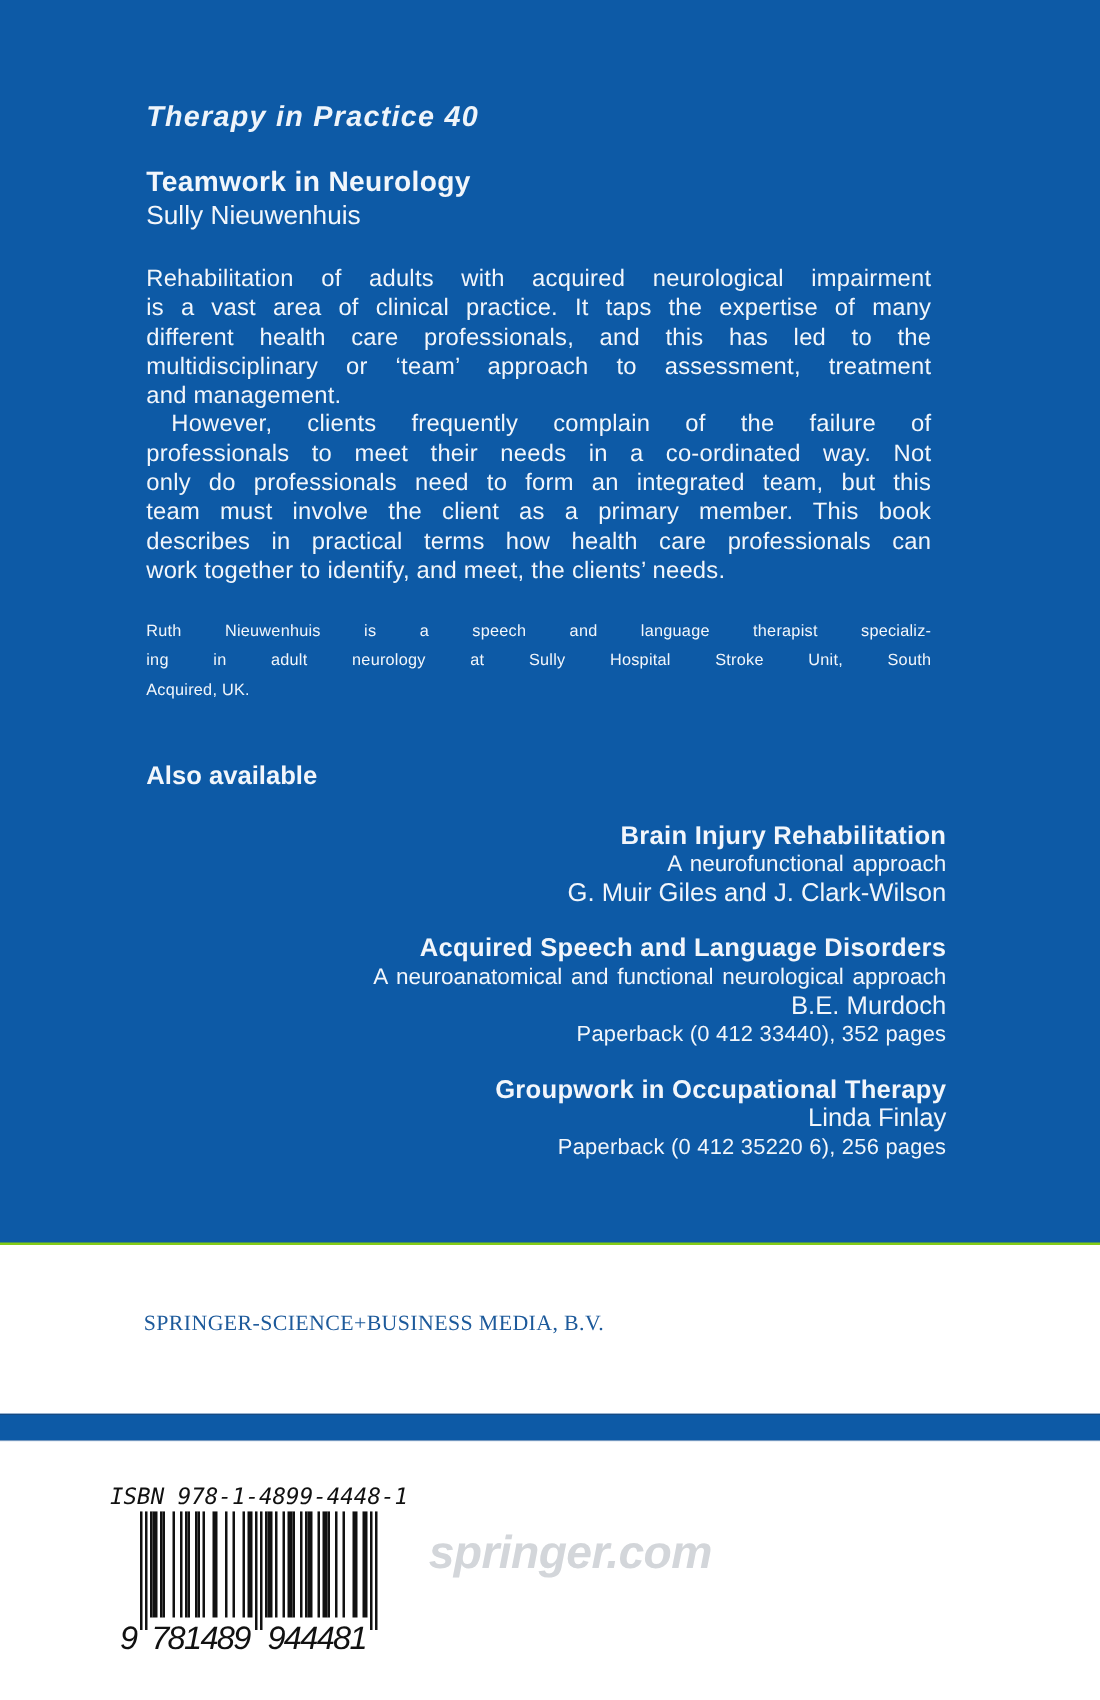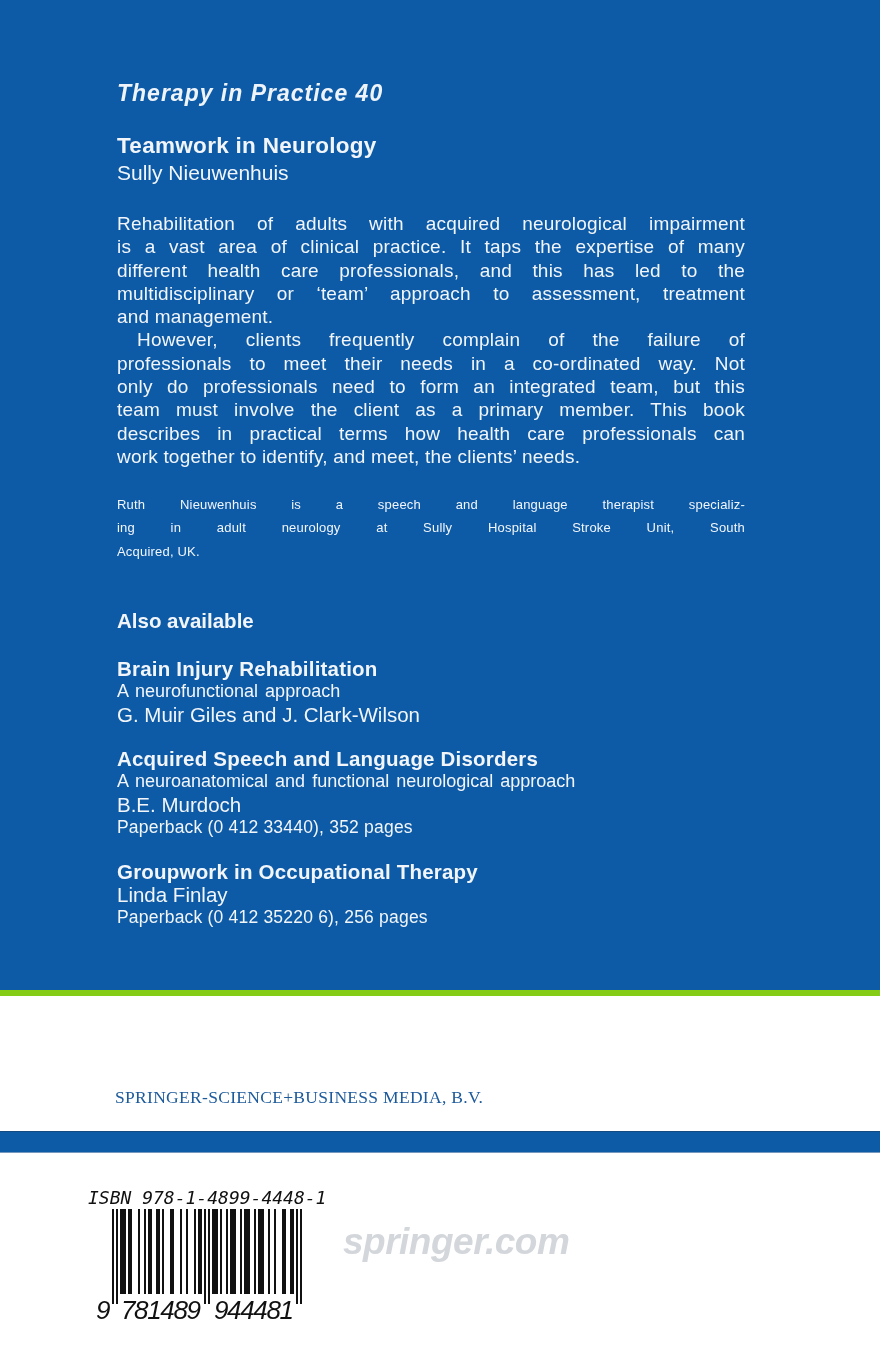--- a/index.html
+++ b/index.html
@@ -1,42 +1,42 @@
 <!DOCTYPE html>
 <html><head>
 <meta charset="utf-8">
 <style>
   html,body{margin:0;padding:0;background:#ffffff;}
   .page{position:relative;width:880px;height:1360px;background:#ffffff;overflow:hidden;
         font-family:"Liberation Sans",sans-serif;}
   
   .cover{position:absolute;left:0;top:0;width:880px;height:996px;background:#0d5aa6;
-         box-sizing:border-box;border-bottom:6px solid #84cc16;color:#f2f6fb;padding-left:41px;}
+         box-sizing:border-box;border-bottom:2px solid #84cc16;color:#f2f6fb;padding-left:41px;}
   .series-title{position:absolute;left:117px;top:80px;font-size:23px;font-style:italic;
                 font-weight:bold;letter-spacing:1px;color:#eef4fa;}
   .book-title{position:absolute;left:117px;top:133px;font-size:22.5px;font-weight:bold;letter-spacing:.3px;}
   .book-author{position:absolute;left:117px;top:161px;font-size:21px;}
   .blurb{position:absolute;left:117px;top:212px;width:628px;font-size:19px;line-height:23.3px;
          letter-spacing:.2px;}
   .jall{white-space:pre-line;text-align:justify;text-align-last:justify;}
   .lastline{text-align:left;}
   .indent-first{text-indent:20px;}
   .bio{position:absolute;left:117px;top:493px;width:628px;font-size:13px;line-height:23.3px;
        letter-spacing:.2px;}
   .also-heading{position:absolute;left:117px;top:609px;font-size:20.5px;font-weight:bold;}
   .books{position:absolute;left:117px;top:657px;width:640px;}
-  .book{margin:0 0 21px 0;line-height:23px;}
+  .book{margin:0 0 21px 0;line-height:23px;text-align:right;}
   .bk-title{font-size:20.5px;font-weight:bold;letter-spacing:.2px;}
   .bk-subtitle{font-size:18px;font-weight:normal;word-spacing:2px;}
   .bk-authors{font-size:20.5px;}
   .bk-format{font-size:17.5px;letter-spacing:.2px;}
   
   .publisher-band{position:absolute;left:0;top:996px;width:880px;height:135px;background:#ffffff;}
   .publisher-name{position:absolute;left:115px;top:52px;font-family:"Liberation Serif",serif;
-                  font-size:17.5px;color:#1d5a9b;letter-spacing:.3px;margin-top:39px;}
+                  font-size:17.5px;color:#1d5a9b;letter-spacing:.3px;}
   .blue-strip{position:absolute;left:0;top:1131px;width:880px;height:22px;background:#0d5aa6;
               box-sizing:border-box;border-top:1px solid #164a82;border-bottom:1px solid #7498c0;}
   
   .bottom-area{position:absolute;left:0;top:1153px;width:880px;height:207px;background:#ffffff;font-style:italic;}
   .isbn-label{position:absolute;left:88px;top:34px;font-family:"DejaVu Sans Mono",monospace;
               font-size:18px;color:#111111;}
   .barcode-wrap{position:absolute;left:94px;top:56px;width:210px;height:114px;}
   .watermark{position:absolute;left:343px;top:68px;font-size:37px;font-weight:bold;
              letter-spacing:-.5px;color:#d3d6da;}
 </style>

